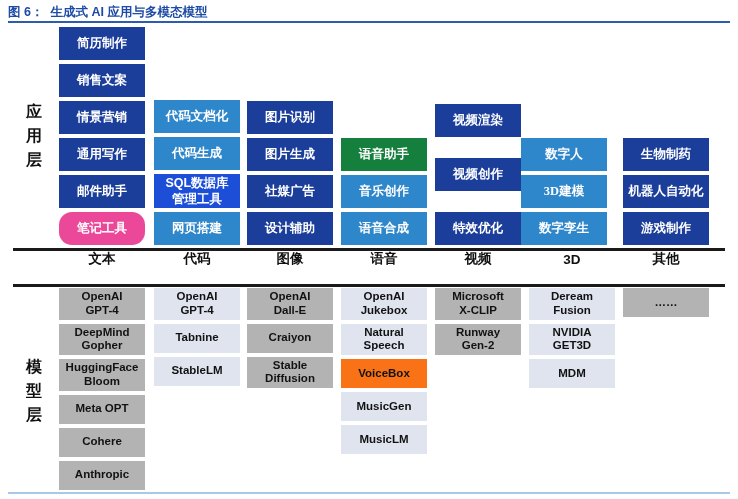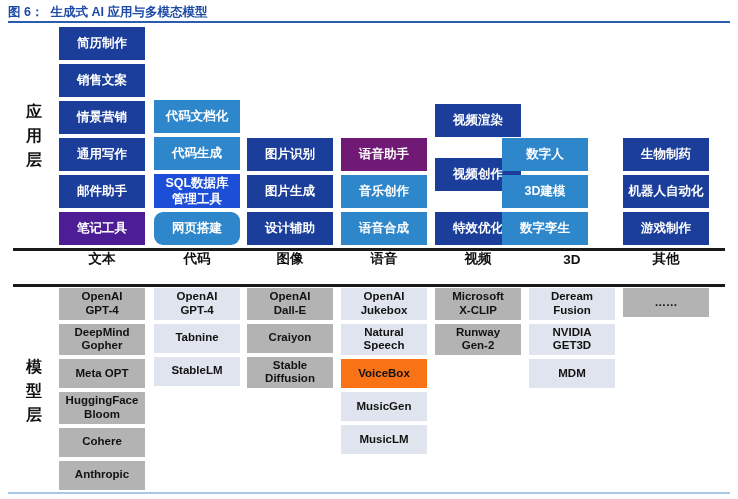--- a/index.html
+++ b/index.html
@@ -48,45 +48,46 @@
       <div>层</div>
     </div>
 
   <div id="app-cols">
       <div class="col app-col" style="left: 59px;">
         <div class="app-box" style="background: rgb(28, 62, 155);">简历制作</div>
         <div class="app-box" style="background: rgb(28, 62, 155);">销售文案</div>
         <div class="app-box" style="background: rgb(28, 62, 155);">情景营销</div>
         <div class="app-box" style="background: rgb(28, 62, 155);">通用写作</div>
         <div class="app-box" style="background: rgb(28, 62, 155);">邮件助手</div>
-        <div class="app-box" style="background: #4c1d95;">笔记工具</div>
+        <div class="app-box" style="background: #ec4899; border-radius: 13px;">笔记工具</div>
       </div>
       <div class="col app-col" style="left: 154px;">
         <div class="app-box" style="background: rgb(46, 134, 203);">代码文档化</div>
         <div class="app-box" style="background: rgb(46, 134, 203);">代码生成</div>
         <div class="app-box" style="background: #1d4ed8;">SQL数据库
 管理工具</div>
-        <div class="app-box" style="background: rgb(46, 134, 203); border-radius: 9px;">网页搭建</div>
+        <div class="app-box" style="background: rgb(46, 134, 203);">网页搭建</div>
       </div>
       <div class="col app-col" style="left: 247px;">
         <div class="app-box" style="background: rgb(28, 62, 155);">图片识别</div>
         <div class="app-box" style="background: rgb(28, 62, 155);">图片生成</div>
+        <div class="app-box" style="background: rgb(28, 62, 155);">社媒广告</div>
         <div class="app-box" style="background: rgb(28, 62, 155);">设计辅助</div>
       </div>
       <div class="col app-col" style="left: 341px;">
-        <div class="app-box" style="background: #701a75;">语音助手</div>
+        <div class="app-box" style="background: #15803d;">语音助手</div>
         <div class="app-box" style="background: rgb(46, 134, 203);">音乐创作</div>
         <div class="app-box" style="background: rgb(46, 134, 203);">语音合成</div>
       </div>
       <div class="col app-col" style="left: 435px; gap: 21px;">
         <div class="app-box" style="background: rgb(28, 62, 155);">视频渲染</div>
         <div class="app-box" style="background: rgb(28, 62, 155);">视频创作</div>
         <div class="app-box" style="background: rgb(28, 62, 155);">特效优化</div>
       </div>
-      <div class="col app-col" style="left: 502px;">
+      <div class="col app-col" style="left: 521px; font-family: Liberation Serif, serif;">
         <div class="app-box" style="background: rgb(46, 134, 203);">数字人</div>
         <div class="app-box" style="background: rgb(46, 134, 203);">3D建模</div>
         <div class="app-box" style="background: rgb(46, 134, 203);">数字孪生</div>
       </div>
       <div class="col app-col" style="left: 623px;">
         <div class="app-box" style="background: rgb(28, 62, 155);">生物制药</div>
         <div class="app-box" style="background: rgb(28, 62, 155);">机器人自动化</div>
         <div class="app-box" style="background: rgb(28, 62, 155);">游戏制作</div>
       </div>
     </div>
@@ -102,23 +103,23 @@
       <div class="cat" style="left: 623px;">其他</div>
     </div>
   <div id="hline2" class="hline"></div>
 
   <div id="model-cols">
       <div class="col model-col" style="left: 59px;">
         <div class="model-box" style="background: rgb(179, 179, 179);">OpenAI
 GPT-4</div>
         <div class="model-box" style="background: rgb(179, 179, 179);">DeepMind
 Gopher</div>
-        <div class="model-box" style="background: rgb(179, 179, 179);">Meta OPT</div>
         <div class="model-box" style="background: rgb(179, 179, 179);">HuggingFace
 Bloom</div>
+        <div class="model-box" style="background: rgb(179, 179, 179);">Meta OPT</div>
         <div class="model-box" style="background: rgb(179, 179, 179);">Cohere</div>
         <div class="model-box" style="background: rgb(179, 179, 179);">Anthropic</div>
       </div>
       <div class="col model-col" style="left: 154px;">
         <div class="model-box" style="background: rgb(223, 228, 238);">OpenAI
 GPT-4</div>
         <div class="model-box" style="background: rgb(223, 228, 238);">Tabnine</div>
         <div class="model-box" style="background: rgb(223, 228, 238);">StableLM</div>
       </div>
       <div class="col model-col" style="left: 247px;">

